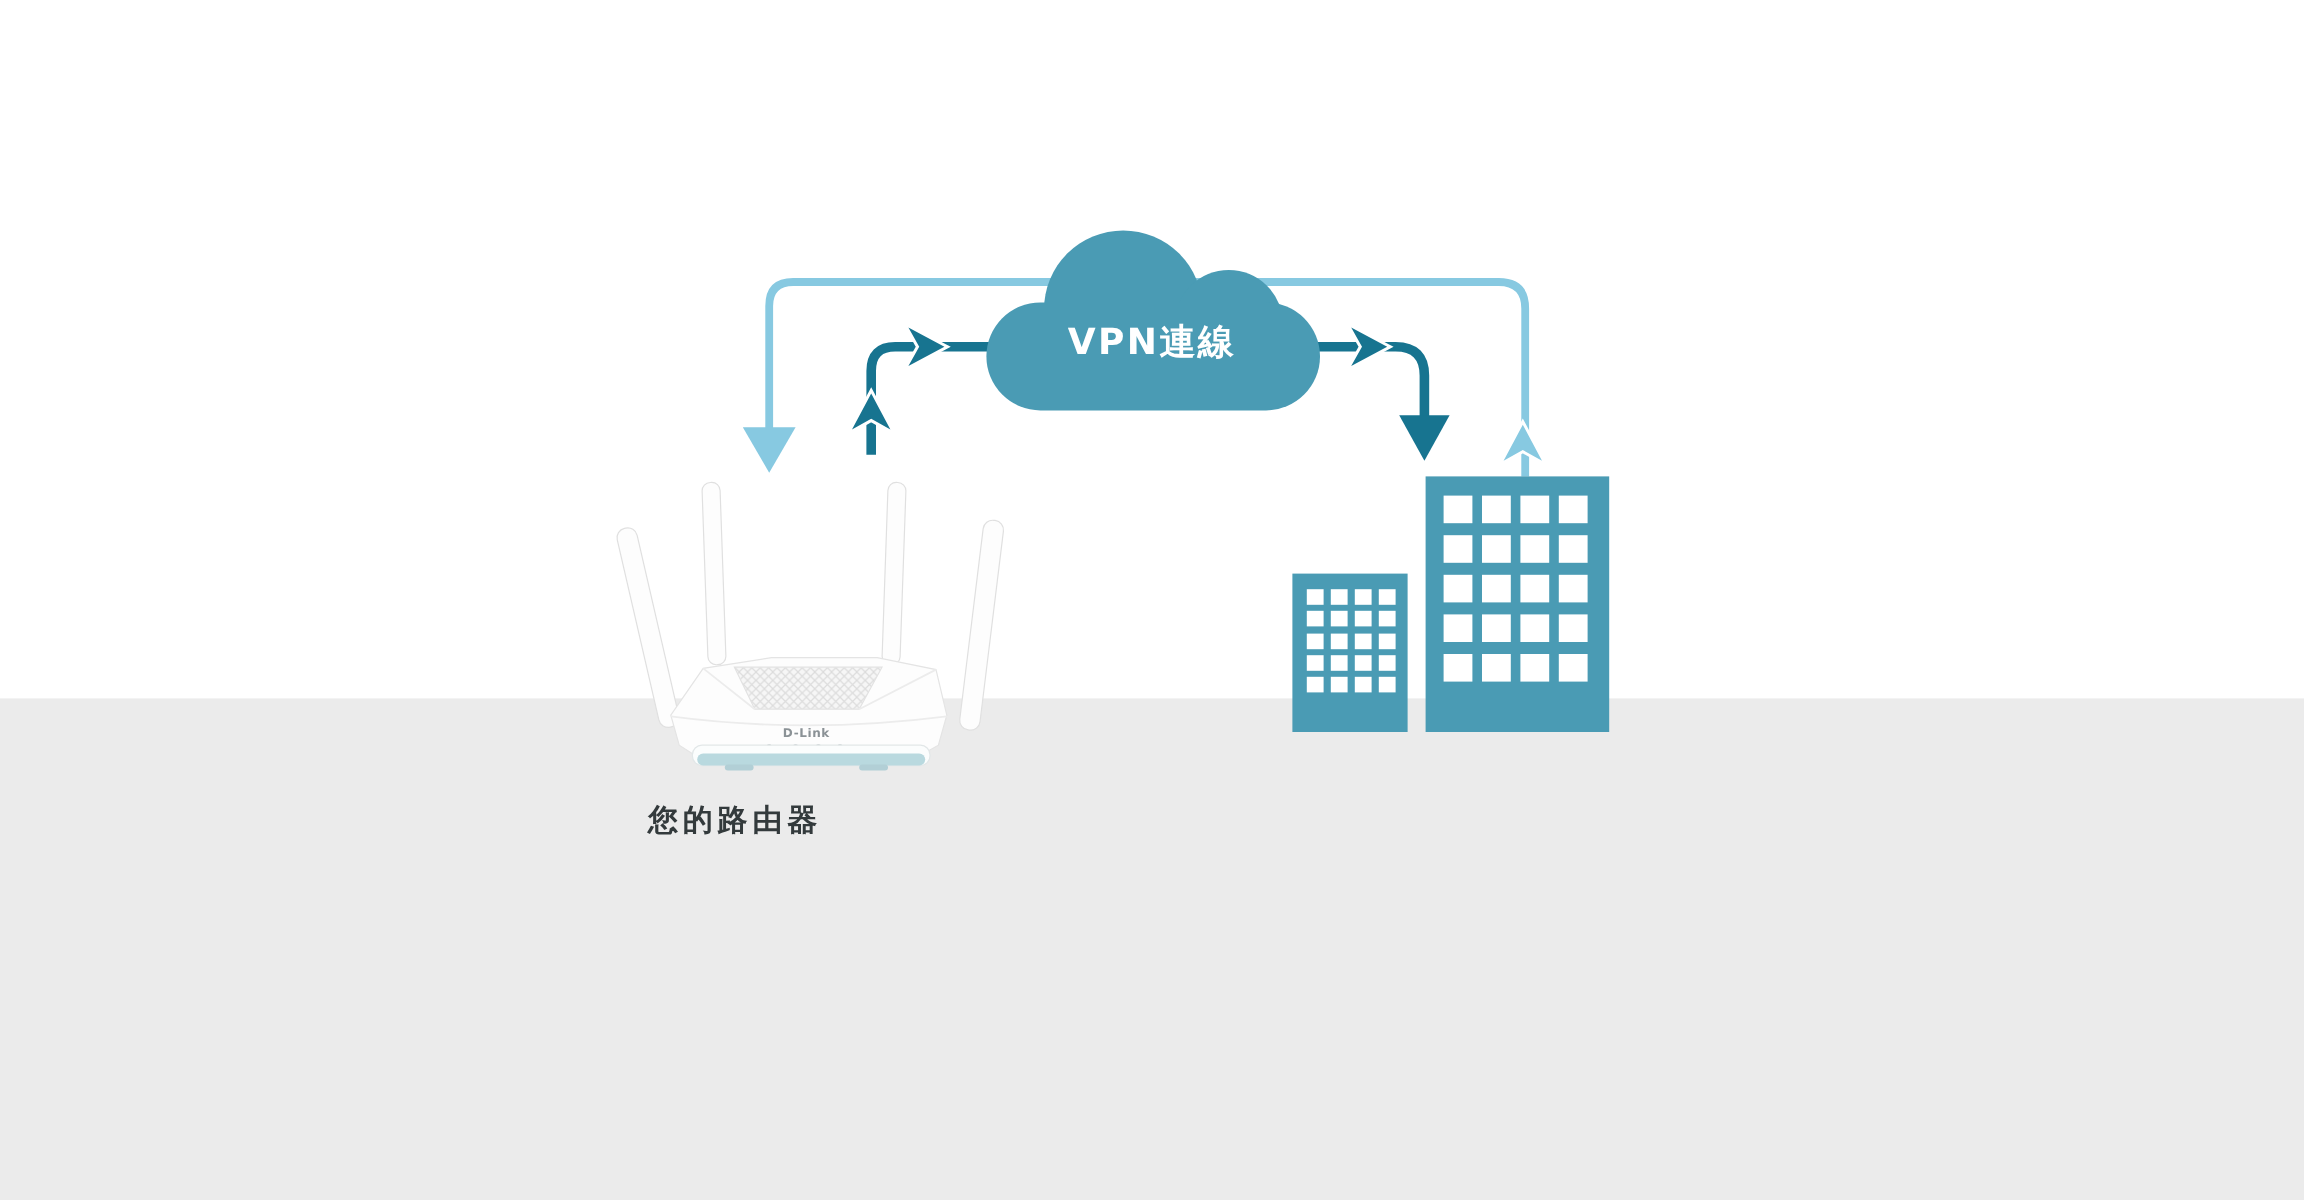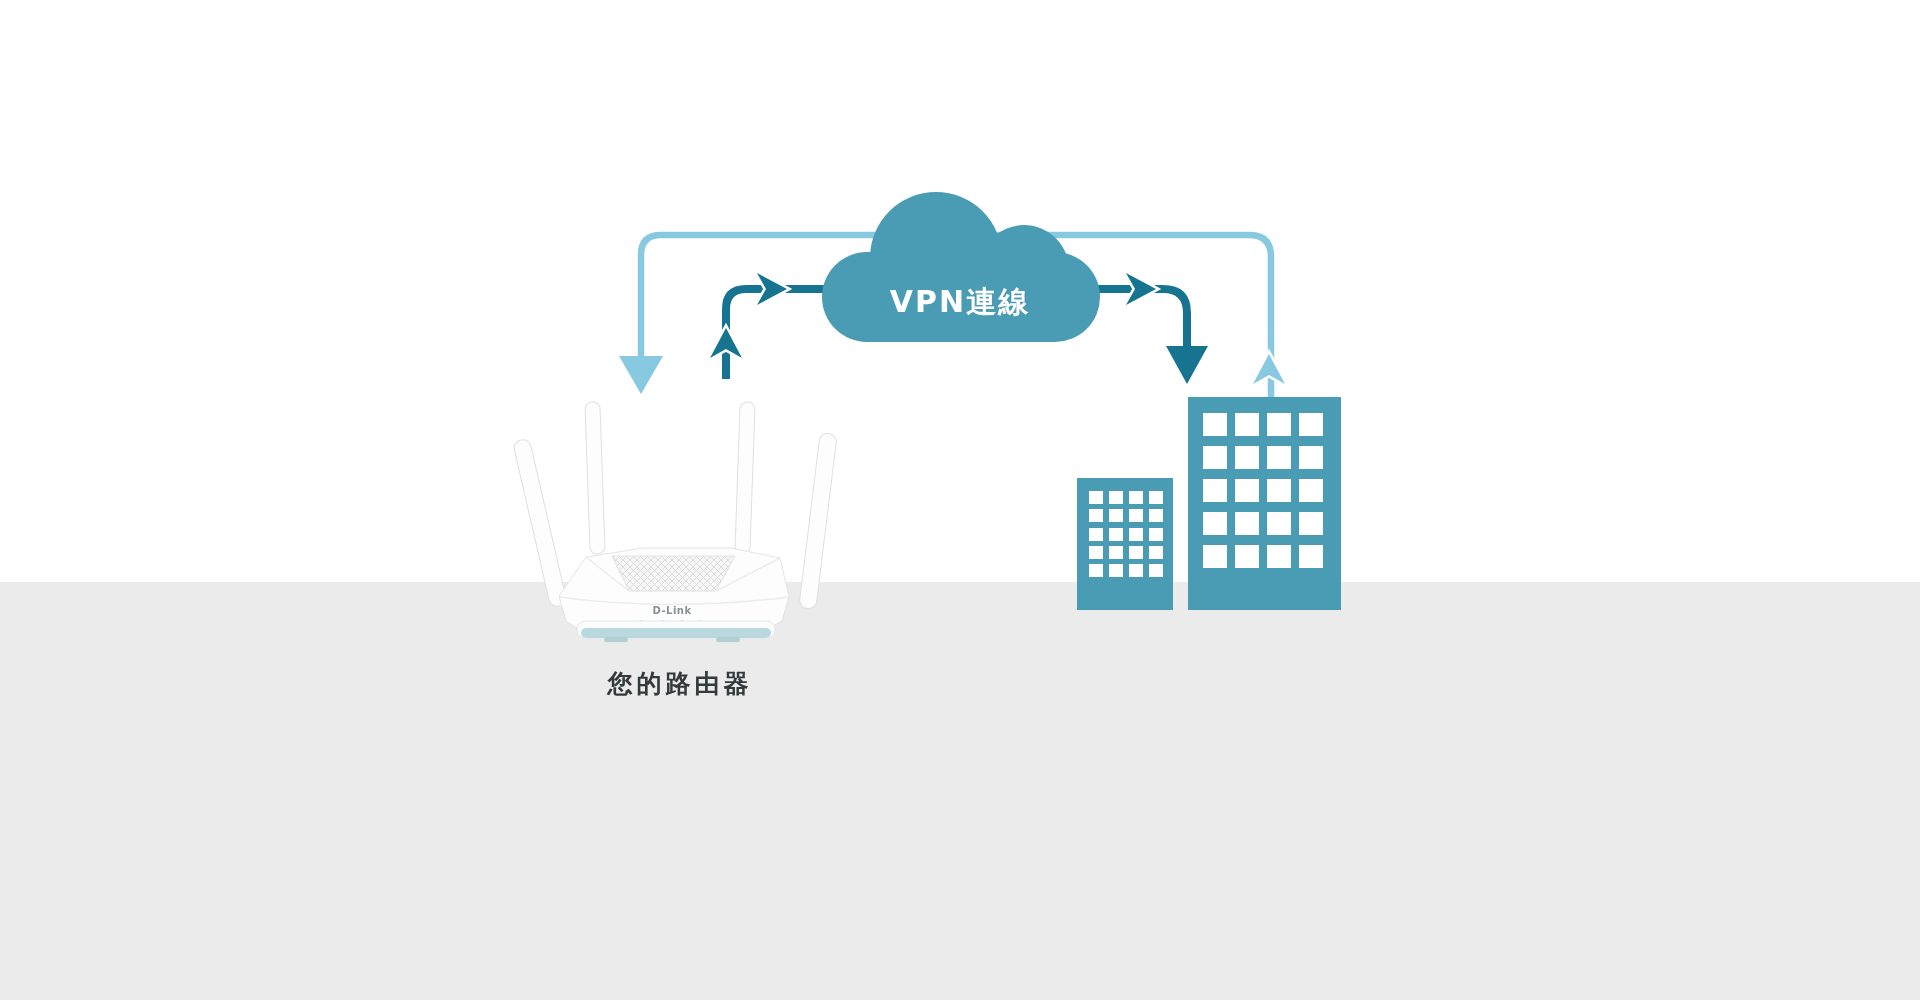--- a/index.html
+++ b/index.html
@@ -29,25 +29,25 @@
   .ant{fill:#fdfdfd;stroke:#e0e0e0;stroke-width:1;}
   .rbody{fill:#fdfdfd;stroke:#e4e4e4;stroke-width:1;}
   .facet{stroke:#ececec;stroke-width:1.5;fill:none;}
   .base-outer{fill:#fbfdfd;stroke:#e2e7e8;stroke-width:1;}
   .base-band{fill:#b9d9df;}
   .foot{fill:#b2cfd6;}
   .brand{font-family:"DejaVu Sans",sans-serif;font-size:10px;font-weight:bold;
          fill:#8b9296;letter-spacing:0.5px;text-anchor:middle;}
   .led{fill:#c9ced1;}
   .label{position:absolute;color:var(--text);font-weight:bold;font-size:25px;
-         letter-spacing:4px;text-align:center;white-space:nowrap;}
+         letter-spacing:4px;text-align:left;white-space:nowrap;}
   .label-router{left:540px;top:667px;width:280px;}
   .label-office{left:1097px;top:667px;width:280px;}
   .cloud-label{position:absolute;left:810px;top:265px;width:300px;text-align:center;
-               color:#ffffff;font-weight:bold;font-size:30px;letter-spacing:2px;white-space:nowrap;margin-top:17px;}
+               color:#ffffff;font-weight:bold;font-size:30px;letter-spacing:2px;white-space:nowrap;}
 </style>
 </head>
 <body>
 
 <div class="stage">
 
   <div class="ground"></div>
 
   <svg class="diagram" width="1920" height="1000" viewBox="0 0 1920 1000">
 

